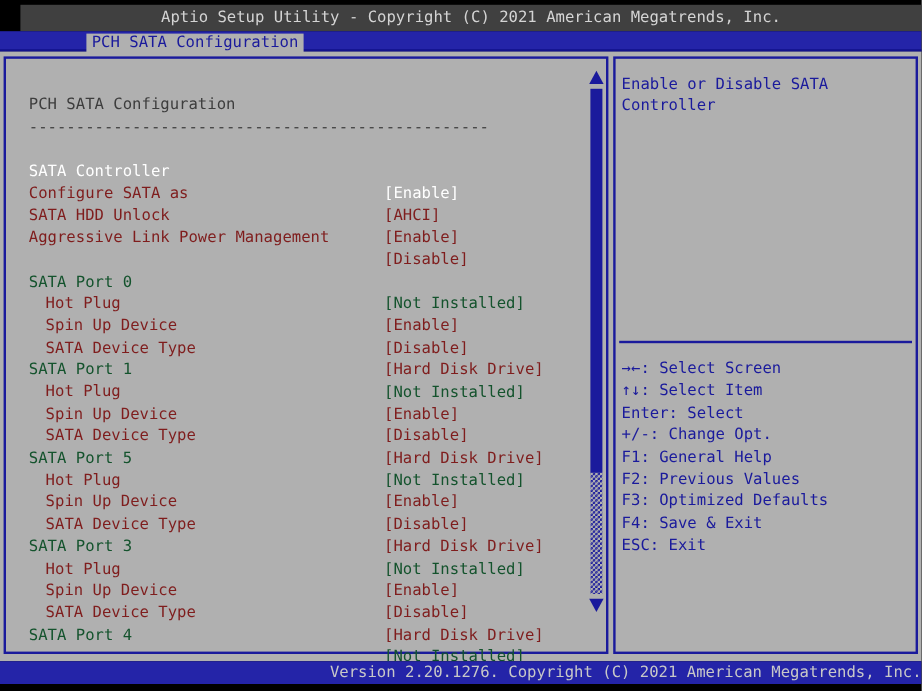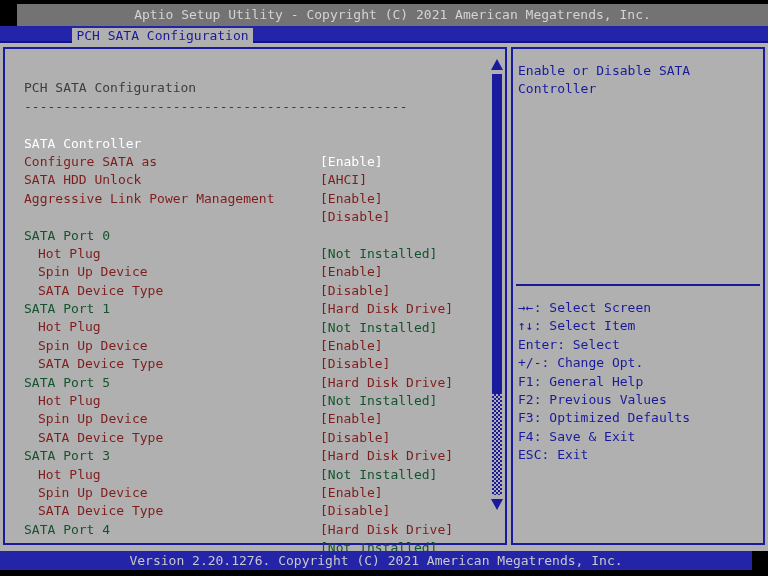--- a/index.html
+++ b/index.html
@@ -8,21 +8,21 @@
     background: #000;
     font-family: "DejaVu Sans Mono", "Liberation Mono", monospace;
     font-size: 13px;
     position: relative;
   }
   #screen { position: absolute; inset: 0; }
 
   
   .topbar {
     position: absolute; top: 4px; left: 17px; right: 0; height: 22px;
-    background: #737373; color: #d4d4d4;
+    background: #404040; color: #d4d4d4;
     text-align: center; line-height: 22px;
   }
 
   
   .tabrow {
     position: absolute; top: 26px; left: 0; right: 0; height: 17px;
     background: #2424a8; border-bottom: 2px solid #12128c;
   }
   .tab {
     position: absolute; left: 72px; top: 2px; width: 181px; height: 17px;
@@ -73,23 +73,23 @@
   }
 
   
   .helpbox { height: 235px; padding: 13px 1px 0 5px; color: #1a1a9c; line-height: 18.4px; }
   .helpdivider { border-top: 2px solid #1a1a9c; margin: 0 3px; }
   .keylist { padding: 13px 4px 0 5px; }
   .keyrow { height: 18.4px; line-height: 18.4px; color: #1a1a9c; white-space: pre; }
 
   
   .versionbar {
-    position: absolute; top: 551px; left: 0; right: 16px; height: 19px;
+    position: absolute; top: 551px; left: 0; right: 0; height: 19px;
     background: #2424a8; color: #c8c8c8;
-    text-align: center; line-height: 19px;
+    text-align: right; line-height: 19px;
   }
 </style>
 </head>
 <body>
 
 <div id="screen">
 
   <div class="topbar">
     <span>Aptio Setup Utility - Copyright (C) 2021 American Megatrends, Inc.</span>
   </div>

